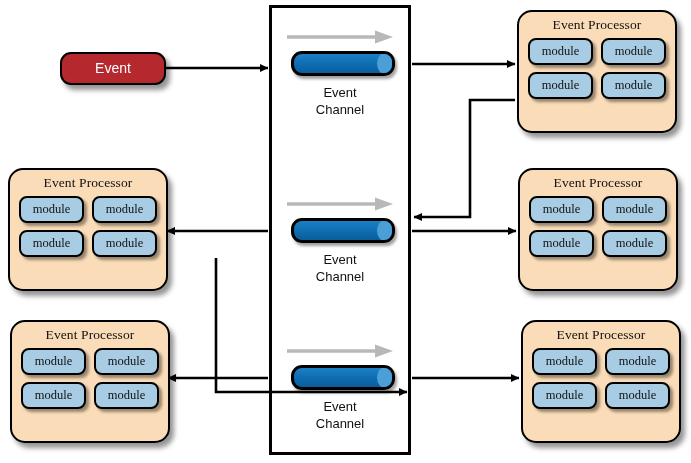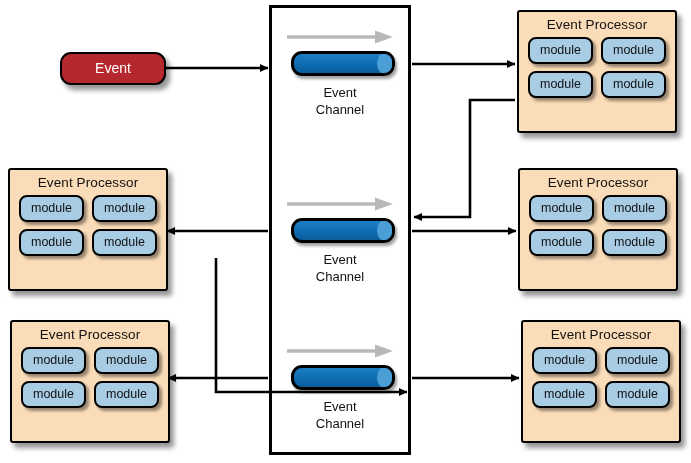--- a/index.html
+++ b/index.html
@@ -4,23 +4,24 @@
 <style>
   html,body{margin:0;padding:0;background:#ffffff;}
   body{font-family:"Liberation Sans",sans-serif;}
   #stage{position:relative;width:691px;height:463px;background:#fff;overflow:hidden;}
   #wires{position:absolute;left:0;top:0;width:691px;height:463px;}
 
   .proc{
     position:absolute;
     background:#fadcb8;
     border:2.5px solid #000;
-    border-radius:3px;
+    border-radius:15px;
     box-shadow:4px 5px 5px rgba(0,0,0,.42);
     box-sizing:border-box;
+    font-family:Liberation Serif, serif;
   }
   .proc-title{
     text-align:center;
     font-size:13.5px;
     color:#111;
     margin-top:5px;
     letter-spacing:.1px;
     white-space:nowrap;
   }
   .mod-grid{

